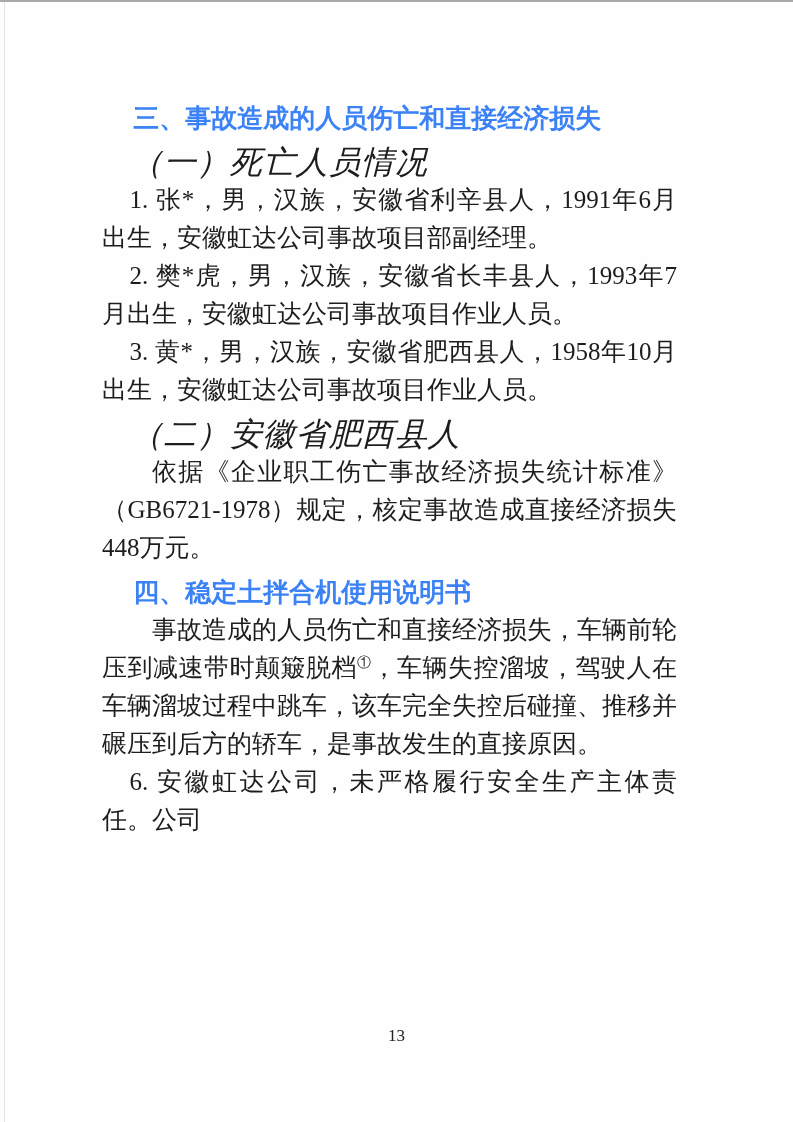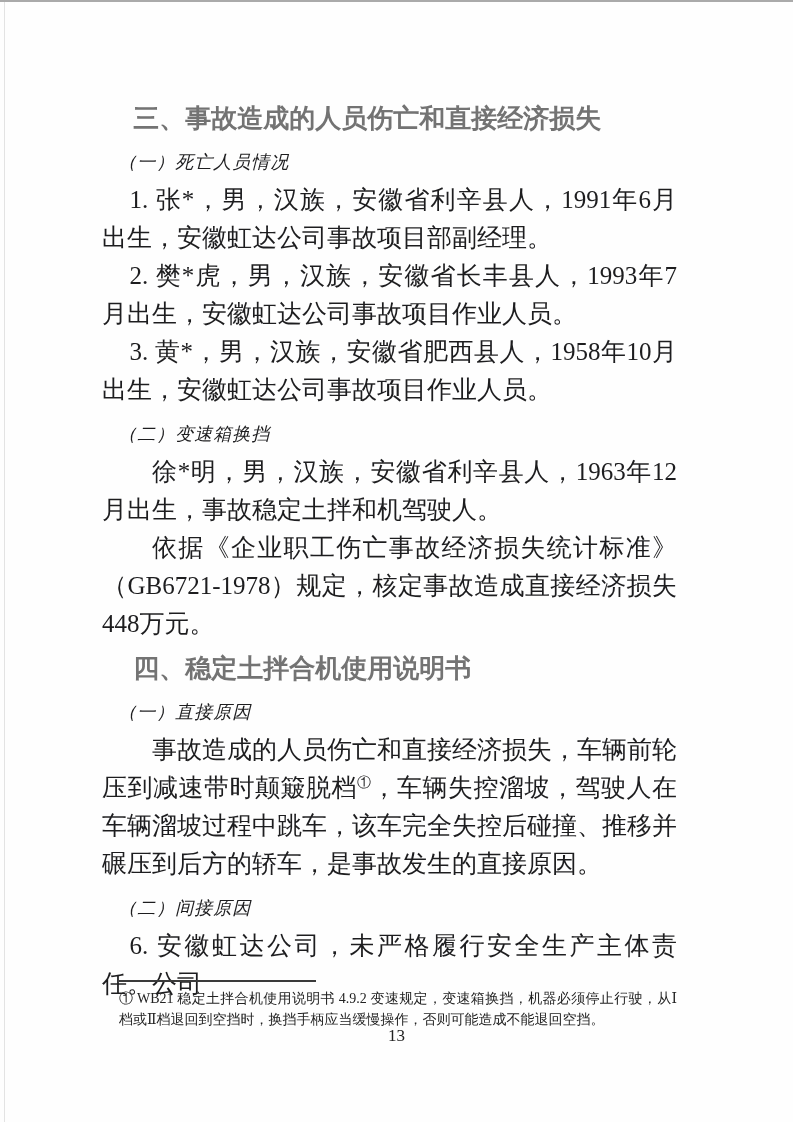--- a/index.html
+++ b/index.html
@@ -37,30 +37,30 @@
     width: 575px;
     font-size: 25px;
     line-height: 38px;
     text-align: justify;
   }
   .sec {
     font-family: "Liberation Sans", "DejaVu Sans", sans-serif;
     font-weight: 700;
     font-size: 26px;
     line-height: 38px;
-    color: #737373;
+    color: #3b82f6;
     margin: 6px 0 0 0;
     text-indent: 1.2em;
     text-align: left;
   }
   .sec:first-child { margin-top: 0; }
   .sub {
     font-weight: 400;
     font-style: italic;
-    font-size: 18px;
+    font-size: 32px;
     line-height: 38px;
     margin: 6px 0 0 0;
     text-indent: 0.9em;
     letter-spacing: 1px;
     text-align: left;
   }
   .para { margin: 0; }
   .para.num   { text-indent: 1.1em; }
   .para.prose { text-indent: 2em; }
   .fnref {
@@ -105,33 +105,26 @@
   <div class="artifact-left"></div>
 
   <main class="body-text">
     <h2 class="sec">三、事故造成的人员伤亡和直接经济损失</h2>
 
     <h3 class="sub">（一）死亡人员情况</h3>
     <p class="para num">1. 张*，男，汉族，安徽省利辛县人，1991年6月出生，安徽虹达公司事故项目部副经理。</p>
     <p class="para num">2. 樊*虎，男，汉族，安徽省长丰县人，1993年7月出生，安徽虹达公司事故项目作业人员。</p>
     <p class="para num">3. 黄*，男，汉族，安徽省肥西县人，1958年10月出生，安徽虹达公司事故项目作业人员。</p>
 
-    <h3 class="sub">（二）变速箱换挡</h3>
-    <p class="para prose">徐*明，男，汉族，安徽省利辛县人，1963年12月出生，事故稳定土拌和机驾驶人。</p>
+    <h3 class="sub">（二）安徽省肥西县人</h3>
 
     <p class="para prose">依据《企业职工伤亡事故经济损失统计标准》（GB6721-1978）规定，核定事故造成直接经济损失448万元。</p>
 
     <h2 class="sec">四、稳定土拌合机使用说明书</h2>
 
-    <h3 class="sub">（一）直接原因</h3>
     <p class="para prose"><span>事故造成的人员伤亡和直接经济损失，车辆前轮压到减速带时颠簸脱档</span><sup class="fnref">①</sup><span>，车辆失控溜坡，驾驶人在车辆溜坡过程中跳车，该车完全失控后碰撞、推移并碾压到后方的轿车，是事故发生的直接原因。</span></p>
 
-    <h3 class="sub">（二）间接原因</h3>
     <p class="para num">6. 安徽虹达公司，未严格履行安全生产主体责任。公司</p>
   </main>
 
-  <footer class="footnote">
-    <div class="fn-rule"></div>
-    <p class="fn-text"><span>①</span> <span>WB21 稳定土拌合机使用说明书 4.9.2 变速规定，变速箱换挡，机器必须停止行驶，从Ⅰ档或Ⅱ档退回到空挡时，换挡手柄应当缓慢操作，否则可能造成不能退回空挡。</span></p>
-  </footer>
 
   <div class="page-number">13</div>
 </div>
 
 </body></html>

